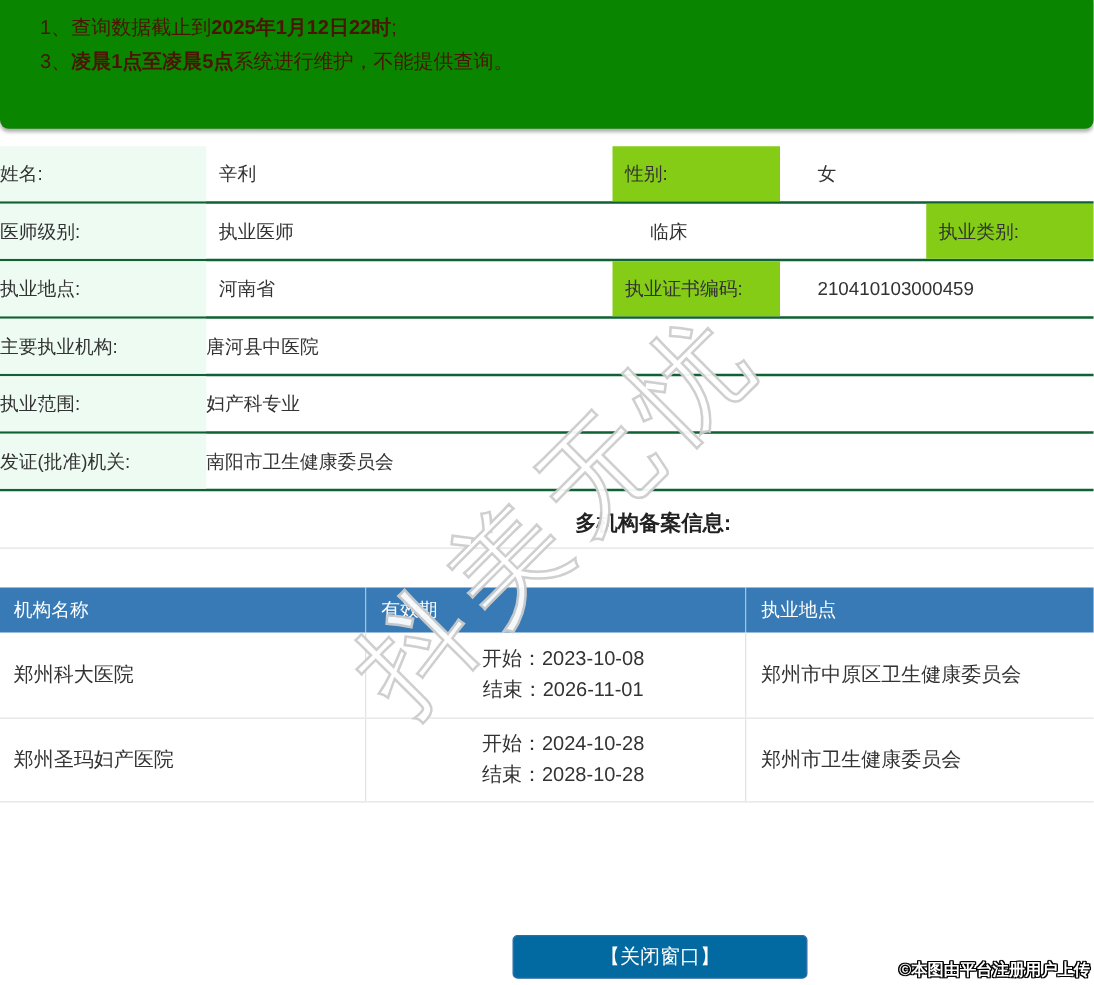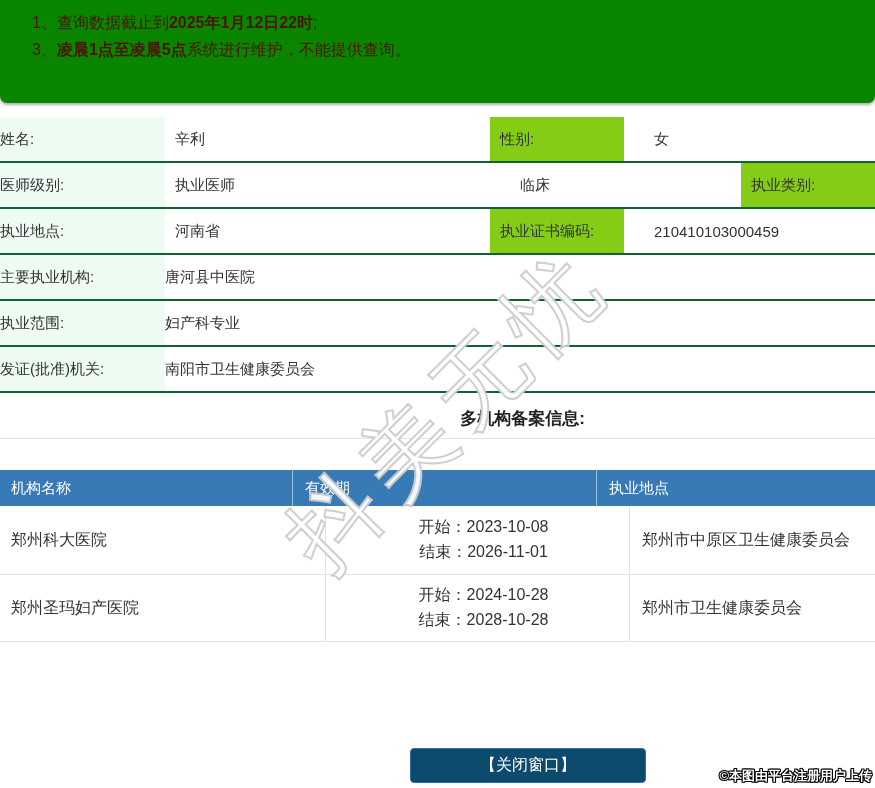--- a/index.html
+++ b/index.html
@@ -39,27 +39,27 @@
   .divider{position:absolute;top:438px;left:0;width:875px;height:1px;background:#e2e2e2;}
   
   .ftable{position:absolute;top:470px;left:0;width:875px;color:#333;text-align:center;}
   .fhead{display:flex;background:#377ab5;color:#fff;height:36px;align-items:center;font-size:15px;}
   .fh1{width:293px;padding-left:11px;box-sizing:border-box;border-right:1px solid rgba(255,255,255,.55);height:100%;display:flex;align-items:center;}
   .fh2{width:304px;padding-left:12px;box-sizing:border-box;border-right:1px solid rgba(255,255,255,.55);height:100%;display:flex;align-items:center;}
   .fh3{flex:1;padding-left:12px;box-sizing:border-box;height:100%;display:flex;align-items:center;}
   .frow{display:flex;border-bottom:1px solid #e3e3e3;font-size:16px;}
   .frow.r1{height:68px;}
   .frow.r2{height:66px;}
-  .fc1{width:326px;padding-left:11px;box-sizing:border-box;border-right:1px solid #e3e3e3;display:flex;align-items:center;}
+  .fc1{width:293px;padding-left:11px;box-sizing:border-box;border-right:1px solid #e3e3e3;display:flex;align-items:center;}
   .fc2{width:304px;padding-left:12px;box-sizing:border-box;border-right:1px solid #e3e3e3;display:flex;flex-direction:column;justify-content:center;gap:4px;}
   .fc3{flex:1;padding-left:12px;box-sizing:border-box;display:flex;align-items:center;}
   
   .close-btn{
     position:absolute;left:410px;top:748px;width:236px;height:35px;
-    background:#0c4a6e;border:1px solid #2f6da7;border-radius:4px;
+    background:#0369a1;border:1px solid #2f6da7;border-radius:4px;
     color:#fff;font-size:16px;cursor:pointer;font-family:inherit;
   }
   .credit{
     position:absolute;right:3px;top:767px;
     font-size:13px;font-weight:bold;color:#fff;
     text-shadow:-1px -1px 0 #000,1px -1px 0 #000,-1px 1px 0 #000,1px 1px 0 #000,0 1px 0 #000,0 -1px 0 #000,1px 0 0 #000,-1px 0 0 #000;
   }
   
   .watermark{
     position:absolute;left:197px;top:355px;width:500px;height:110px;

